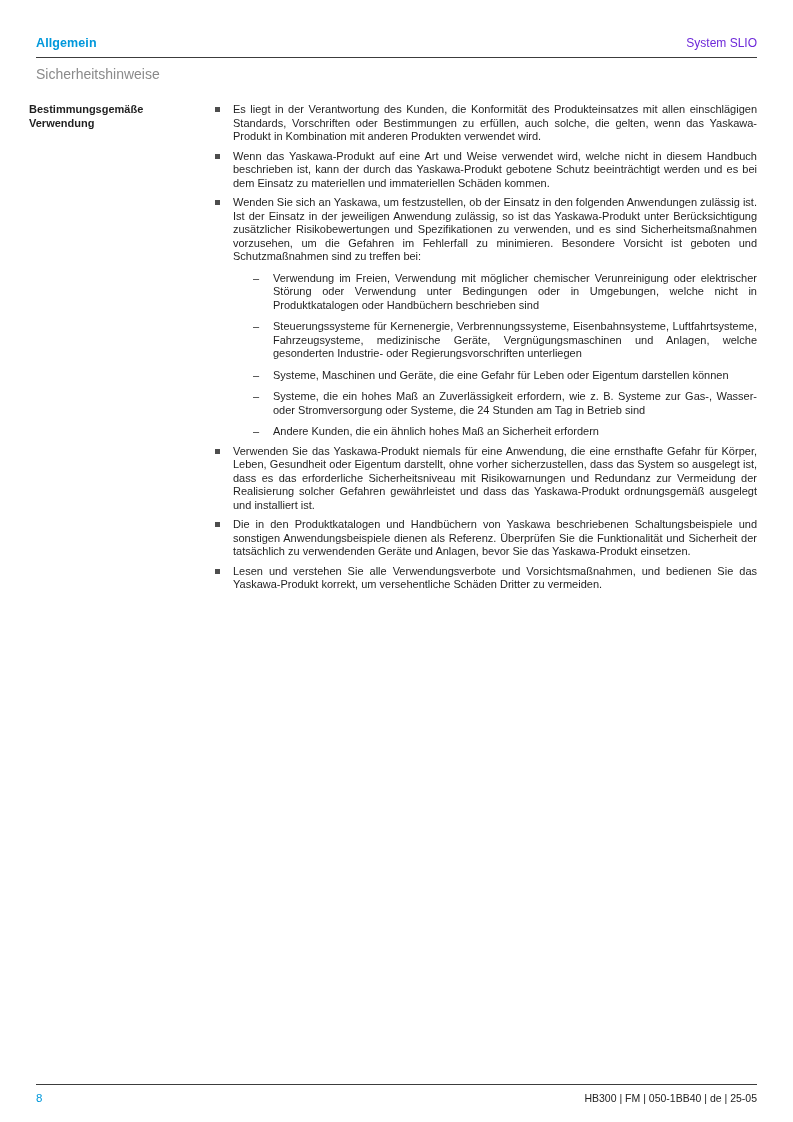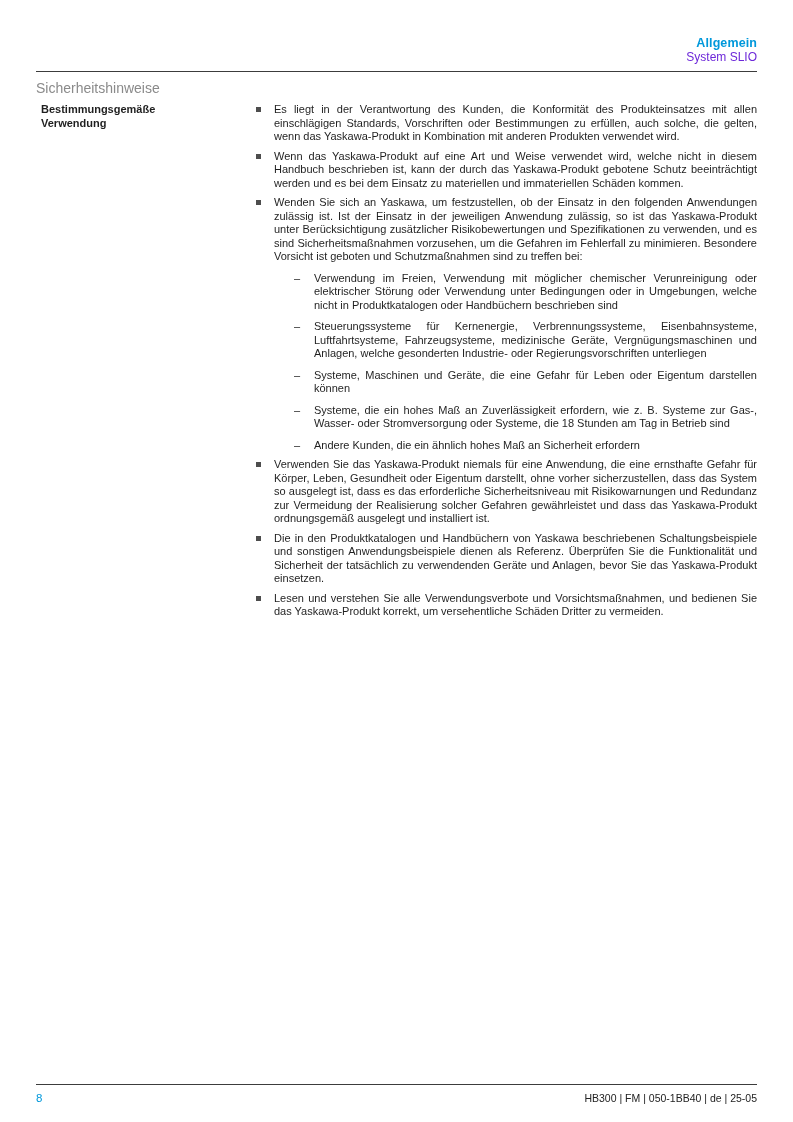--- a/index.html
+++ b/index.html
@@ -26,22 +26,21 @@
   
   .page-header{
     position:absolute;
     top:36px;
     left:36px;
     right:36px;
   }
   .header-row{
     display:flex;
     justify-content:space-between;
-    align-items:flex-end;
-    flex-direction:column;
+    align-items:flex-start;
   }
   .section-title{
     color:var(--accent);
     font-size:12.5px;
     font-weight:bold;
     letter-spacing:.1px;
   }
   .product-title{
     color:#6d28d9;
     font-size:12px;
@@ -53,24 +52,23 @@
   .subsection{
     margin-top:8px;
     color:var(--muted);
     font-size:14px;
   }
 
   
   .content{
     position:absolute;
     top:103px;
-    left:41px;
+    left:29px;
     right:36px;
     display:flex;
-    gap:29px;
   }
   .margin-label{
     width:186px;
     flex:0 0 186px;
     font-size:11px;
     font-weight:bold;
     line-height:13.5px;
     padding-right:18px;
   }
   .bullet-col{
@@ -189,21 +187,21 @@
             <li class="dash-item">
               <span class="dash">–</span>
               <p class="dtxt">Steuerungssysteme für Kernenergie, Verbrennungssysteme, Eisenbahnsysteme, Luftfahrtsysteme, Fahrzeugsysteme, medizinische Geräte, Vergnügungsmaschinen und Anlagen, welche gesonderten Industrie- oder Regierungsvorschriften unterliegen</p>
             </li>
             <li class="dash-item">
               <span class="dash">–</span>
               <p class="dtxt">Systeme, Maschinen und Geräte, die eine Gefahr für Leben oder Eigentum darstellen können</p>
             </li>
             <li class="dash-item">
               <span class="dash">–</span>
-              <p class="dtxt">Systeme, die ein hohes Maß an Zuverlässigkeit erfordern, wie z. B. Systeme zur Gas-, Wasser- oder Stromversorgung oder Systeme, die 18 Stunden am Tag in Betrieb sind</p>
+              <p class="dtxt">Systeme, die ein hohes Maß an Zuverlässigkeit erfordern, wie z. B. Systeme zur Gas-, Wasser- oder Stromversorgung oder Systeme, die 24 Stunden am Tag in Betrieb sind</p>
             </li>
             <li class="dash-item">
               <span class="dash">–</span>
               <p class="dtxt">Andere Kunden, die ein ähnlich hohes Maß an Sicherheit erfordern</p>
             </li>
           </ul>
         </li>
 
         <li class="bullet">
           <span class="sq"></span>

